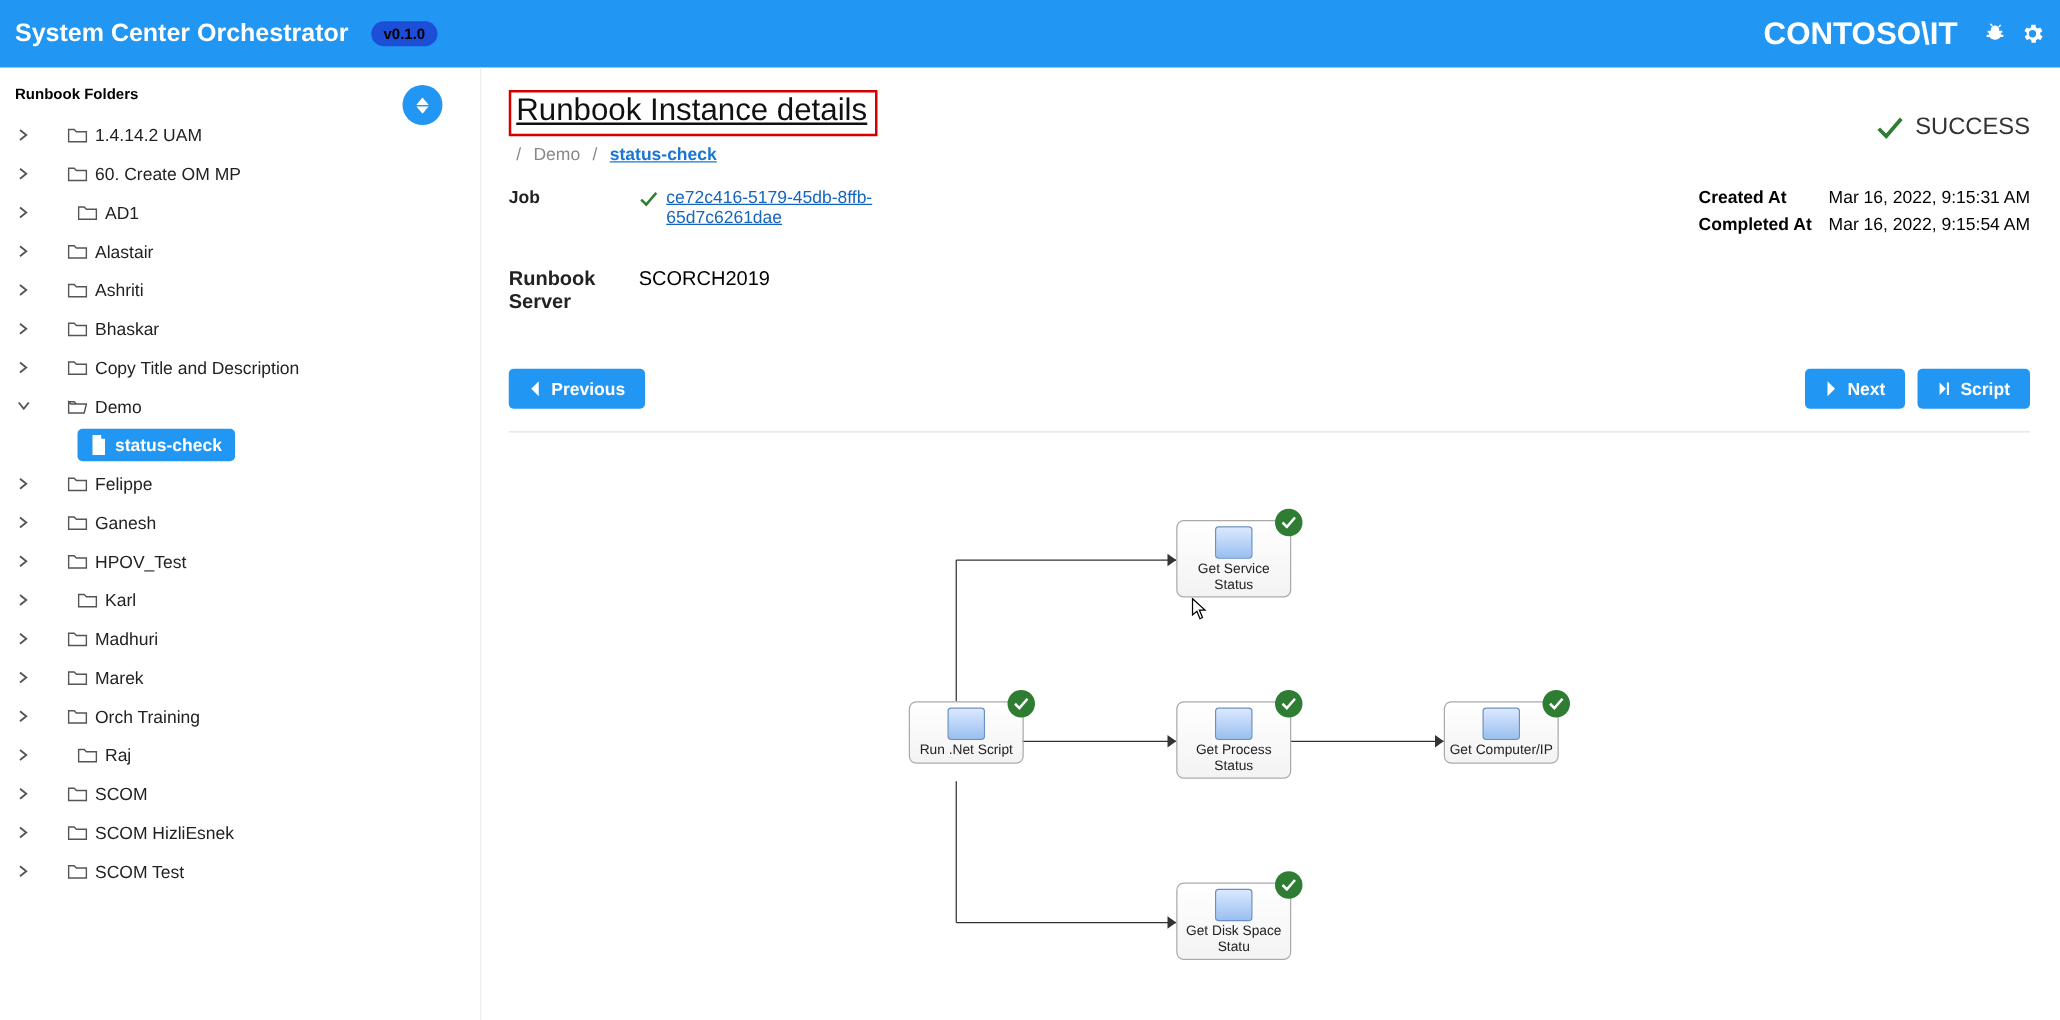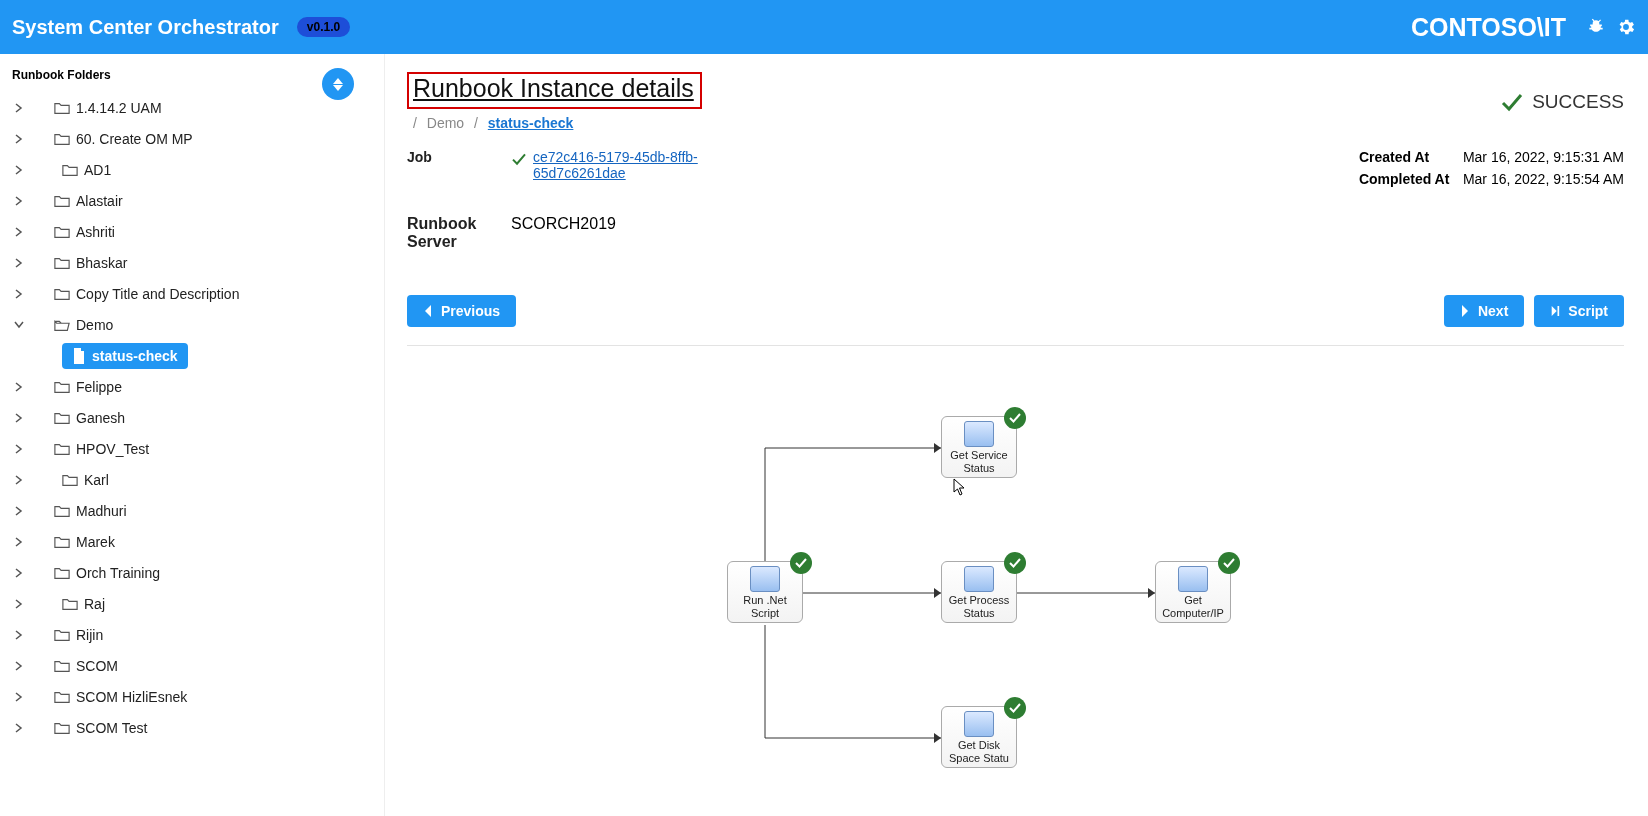--- a/index.html
+++ b/index.html
@@ -53,21 +53,21 @@
   .meta-right .lbl { font-weight: 700; width: 104px; }
   .nav-buttons { display: flex; margin-top: 44px; padding-bottom: 18px; border-bottom: 1px solid #e3e3e3;}
   .btn { background: #2196F3; color: #fff; border: none; border-radius: 4px; padding: 8px 16px; font-size: 14px; font-weight: 700; display: inline-flex; align-items: center; cursor: pointer; }
   .btn svg { width: 10px; height: 12px; fill: #fff; }
   .btn.prev svg { margin-right: 8px; }
   .btn.next svg, .btn.latest svg { margin-right: 8px; }
   .nav-spacer { flex: 1; }
   .btn + .btn { margin-left: 10px; }
   
   .diagram { position: relative; height: 420px; margin-top: 10px; }
-  .node { position: absolute; width: 76px; border: 1px solid #aaa; border-radius: 6px; background: linear-gradient(#fff, #f3f3f3); padding: 4px 2px 3px 2px; text-align: center; font-size: 11px; line-height: 1.15; color: #222; }
+  .node { position: absolute; width: 92px; border: 1px solid #aaa; border-radius: 6px; background: linear-gradient(#fff, #f3f3f3); padding: 4px 2px 3px 2px; text-align: center; font-size: 11px; line-height: 1.15; color: #222; }
   .node .badge { position: absolute; right: -10px; top: -10px; width: 22px; height: 22px; border-radius: 50%; background: #2e7d32; display: flex; align-items: center; justify-content: center; }
   .node .badge svg { width: 12px; height: 10px; fill: #fff; }
   .node .icon-box { width: 30px; height: 26px; margin: 0 auto 2px auto; background: linear-gradient(#dbe9ff,#99bff0); border: 1px solid #6a8fc2; border-radius: 3px; }
   svg.lines { position: absolute; left: 0; top: 0; width: 100%; height: 100%; }
   svg.lines line { stroke: #333; stroke-width: 1; }
   svg.lines polygon { fill: #333; }
   .cursor { position: absolute; width: 14px; height: 18px; }
 </style>
 </head>
 <body>
@@ -323,34 +323,20 @@
                 <path d="M1 1 L6 5 L1 9" fill="none" stroke="#555" stroke-width="1.5"></path>
               </svg>
             </span>
             <span style="width:30px"></span>
             <span class="folder-icon">
               <svg viewBox="0 0 18 14">
                 <path d="M1 3 L1 13 L17 13 L17 4 L8 4 L6 2 L1 2 Z"></path>
               </svg>
             </span>
             <span>Raj</span>
-          </div>
-          <div class="tree-row">
-            <span class="caret">
-              <svg width="8" height="10" viewBox="0 0 8 10">
-                <path d="M1 1 L6 5 L1 9" fill="none" stroke="#555" stroke-width="1.5"></path>
-              </svg>
-            </span>
-            <span style="width:22px"></span>
-            <span class="folder-icon">
-              <svg viewBox="0 0 18 14">
-                <path d="M1 3 L1 13 L17 13 L17 4 L8 4 L6 2 L1 2 Z"></path>
-              </svg>
-            </span>
-            <span>Rijin</span>
           </div>
           <div class="tree-row">
             <span class="caret">
               <svg width="8" height="10" viewBox="0 0 8 10">
                 <path d="M1 1 L6 5 L1 9" fill="none" stroke="#555" stroke-width="1.5"></path>
               </svg>
             </span>
             <span style="width:22px"></span>
             <span class="folder-icon">
               <svg viewBox="0 0 18 14">

